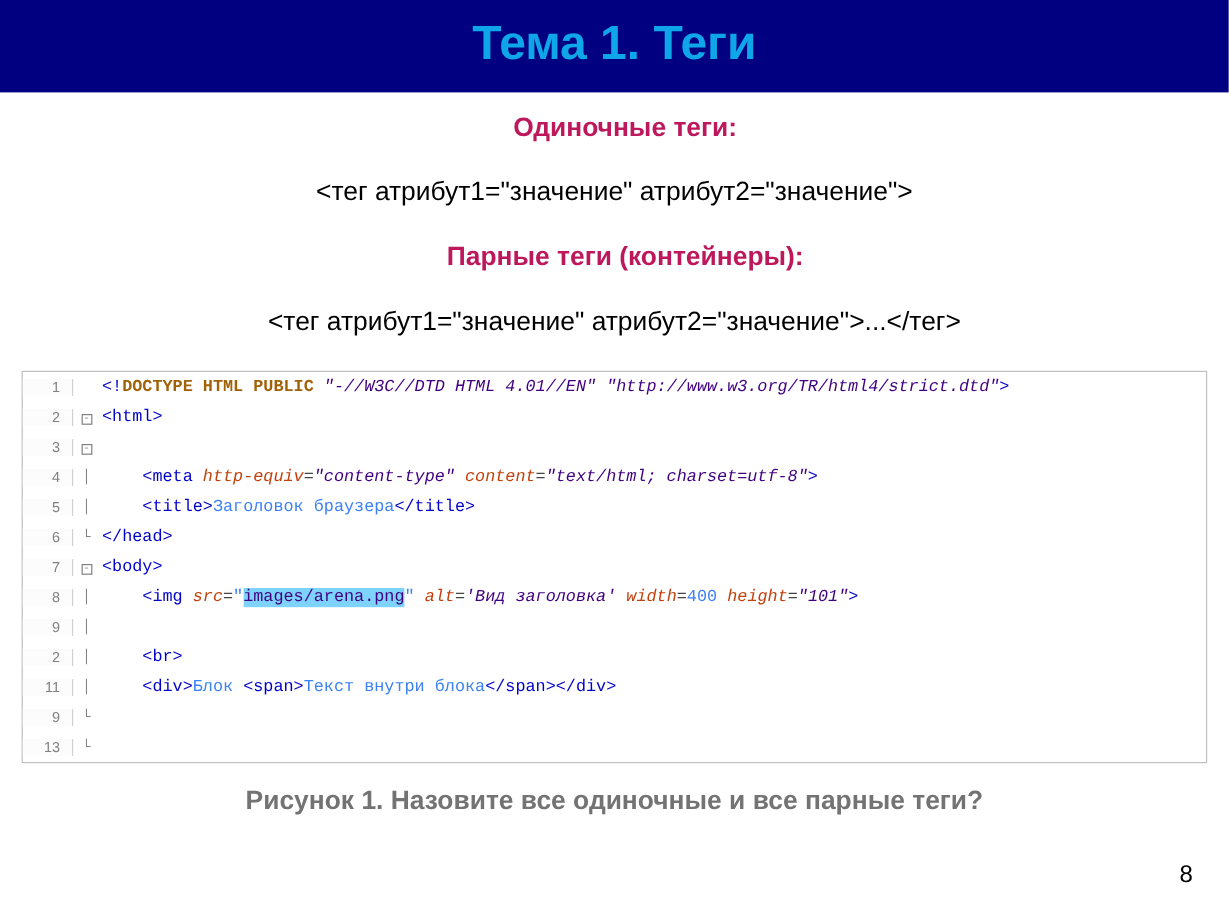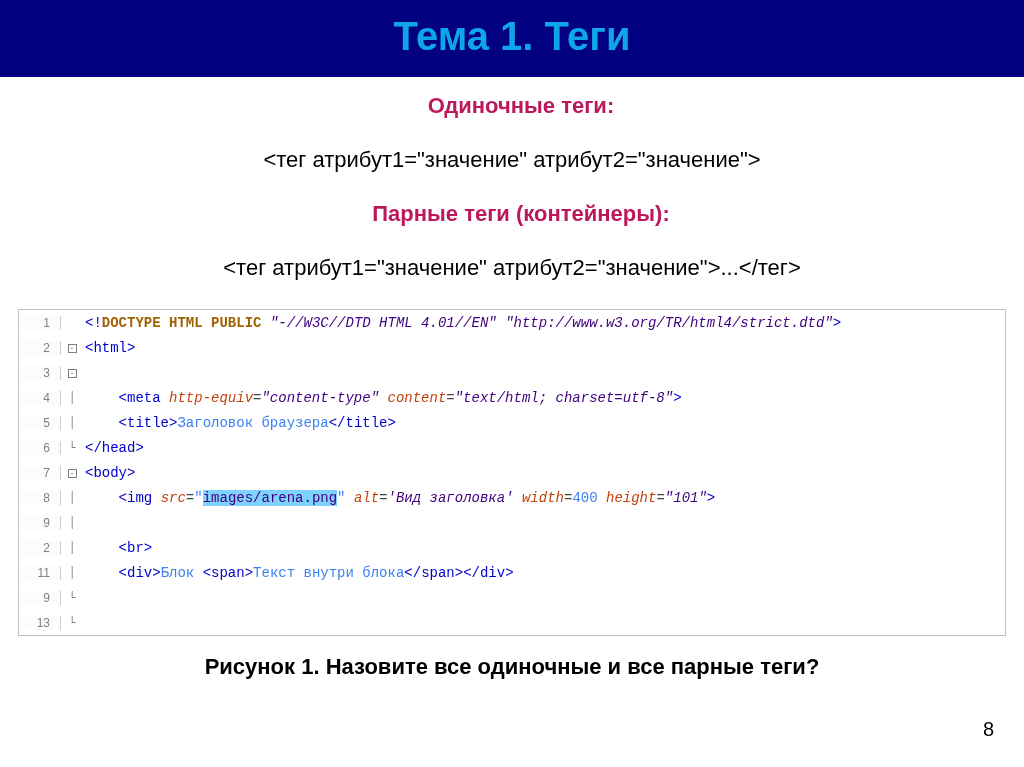--- a/index.html
+++ b/index.html
@@ -79,21 +79,21 @@
   
   .kw   { color: #0000cc; }           
   .caps { color: #a16207; font-weight: bold; } 
   .br   { color: #0000cc; }           
   .attr { color: #c2410c; font-style: italic; } 
   .str  { color: #400080; font-style: italic; } 
   .hstr { color: #400080; background: #7dd3fc; } 
   .txt  { color: #3b82f6; } 
   .eq   { color: #444444; } 
   .caption {
-    color: #000000;
+    color: #737373;
     font-size: 22px;
     font-weight: bold;
     text-align: center;
     margin-top: 18px;
   }
   .pagenum {
     position: absolute;
     right: 30px;
     bottom: 26px;
     font-size: 20px;

